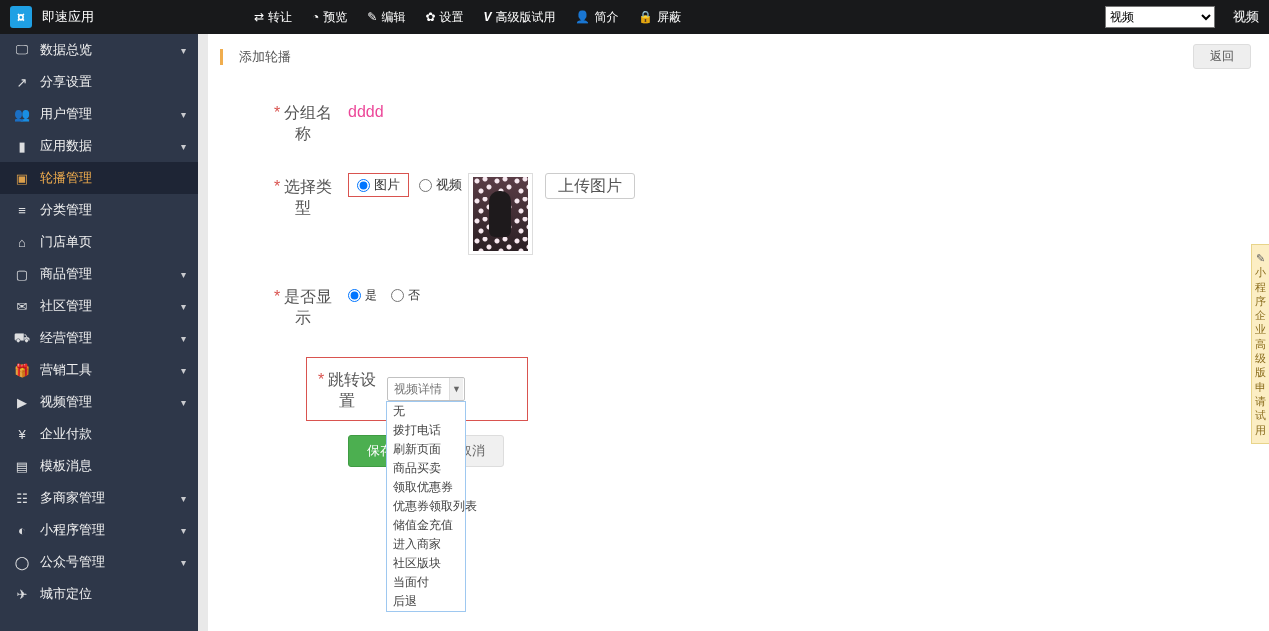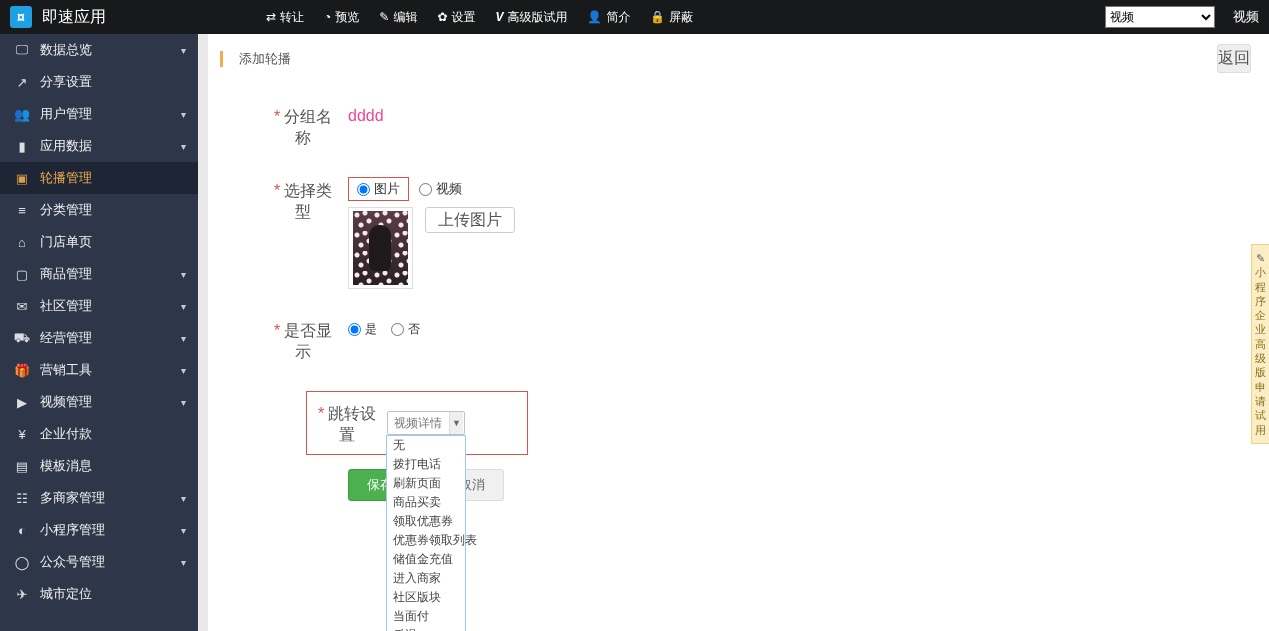--- a/index.html
+++ b/index.html
@@ -1,21 +1,21 @@
 <!DOCTYPE html>
 <html><head>
 <meta charset="utf-8">
 <style>
   * { box-sizing: border-box; margin: 0; padding: 0; }
   body { font-family: "Microsoft YaHei", Arial, sans-serif; font-size: 13px; background: #fff; color: #333; }
 
   
   .topbar { height: 34px; background: #18191b; color: #fff; display: flex; align-items: center; padding: 0 10px; }
   .logo { width: 22px; height: 22px; background: #1fa0e4; border-radius: 3px; display: flex; align-items: center; justify-content: center; font-weight: bold; color: #fff; margin-right: 10px; font-size: 14px; }
-  .app-name { font-size: 16px; margin-right: 160px; }
+  .app-name { font-size: 13px; margin-right: 160px; }
   .topbar-actions { display: flex; align-items: center; gap: 20px; }
   .topbar-action { color: #fff; cursor: pointer; display: flex; align-items: center; gap: 4px; font-size: 12px; }
   .topbar-right { margin-left: auto; display: flex; align-items: center; gap: 18px; }
   .top-select { height: 22px; width: 110px; background: #fff; font-size: 12px; }
   .top-right-label { font-size: 13px; }
 
   
   .sidebar { position: absolute; left: 0; top: 34px; bottom: 0; width: 198px; background: #2e3749; color: #f1f1f1; overflow: hidden; }
   .sidebar-item { height: 32px; display: flex; align-items: center; padding: 0 14px; cursor: pointer; font-size: 13px; position: relative; }
   .sidebar-item .icon { width: 16px; display: inline-flex; align-items: center; justify-content: center; margin-right: 10px; opacity: 0.9; }
@@ -24,21 +24,21 @@
   .sidebar-item.active .icon { color: #f0ad4e; }
 
   
   .main { position: absolute; left: 198px; right: 0; top: 34px; bottom: 0; background: #fff; overflow: visible; }
   .left-accent { position: absolute; left: 0; top: 0; width: 10px; height: 100%; background: #e9e9e9; }
   .panel { margin-left: 10px; padding: 0; }
   .panel-header { display: flex; align-items: center; justify-content: space-between; padding: 10px 18px 10px 12px; }
   .panel-title-wrap { display: flex; align-items: center; gap: 16px; }
   .panel-title-bar { width: 3px; height: 16px; background: #f0ad4e; }
   .panel-title { font-size: 13px; color: #555; }
-  .btn-back { background: #eee; border: 1px solid #ddd; border-radius: 3px; padding: 3px 0; font-size: 16px; color: #555; cursor: pointer; }
+  .btn-back { background: #eee; border: 1px solid #ddd; border-radius: 3px; padding: 3px 16px; font-size: 12px; color: #555; cursor: pointer; }
 
   .form { padding: 20px 60px; }
   .form-row { display: flex; align-items: flex-start; margin-bottom: 28px; }
   .form-label-col { width: 80px; text-align: center; padding-right: 10px; padding-top: 4px; font-size: 16px; color: #555; }
   .req { color: #d9534f; margin-right: 4px; }
   .form-ctrl-col { flex: 1; display: flex; align-items: flex-start; gap: 10px; flex-wrap: wrap; }
   .static-text { font-size: 16px; color: #ec4899; padding-top: 4px; }
   .input-text { height: 28px; width: 125px; border: 1px solid #d6d6d6; border-radius: 2px; padding: 0 8px; font-size: 12px; }
 
   .radio-group { display: flex; align-items: center; gap: 14px; padding-top: 4px; font-size: 12px; }
@@ -218,21 +218,21 @@
         <div class="form-ctrl-col">
           <span class="static-text">dddd</span>
         </div>
       </div>
 
 
       <div class="form-row">
         <div class="form-label-col">
           <span class="req">*</span><span>选择类型</span>
         </div>
-        <div class="form-ctrl-col" style="flex-direction:column; gap:6px;">
+        <div class="form-ctrl-col" style="flex-direction:row; gap:6px;">
           <div style="display:flex; align-items:center; gap:10px;">
             <span class="row-type-box">
               <label class="radio-item">
                 <input type="radio" name="type" checked="" style="">
                 <span>图片</span>
               </label>
             </span>
             <label class="radio-item">
               <input type="radio" name="type" style="">
               <span>视频</span>

